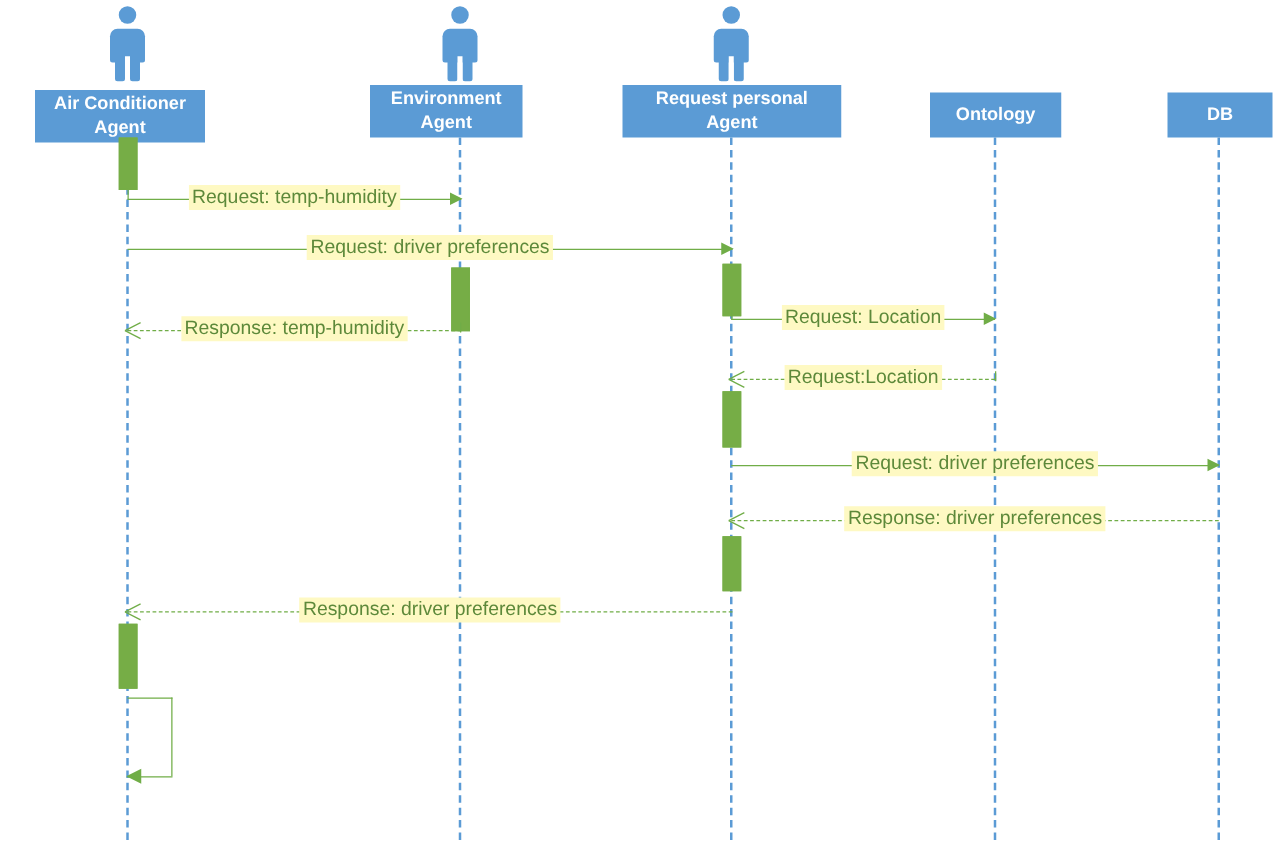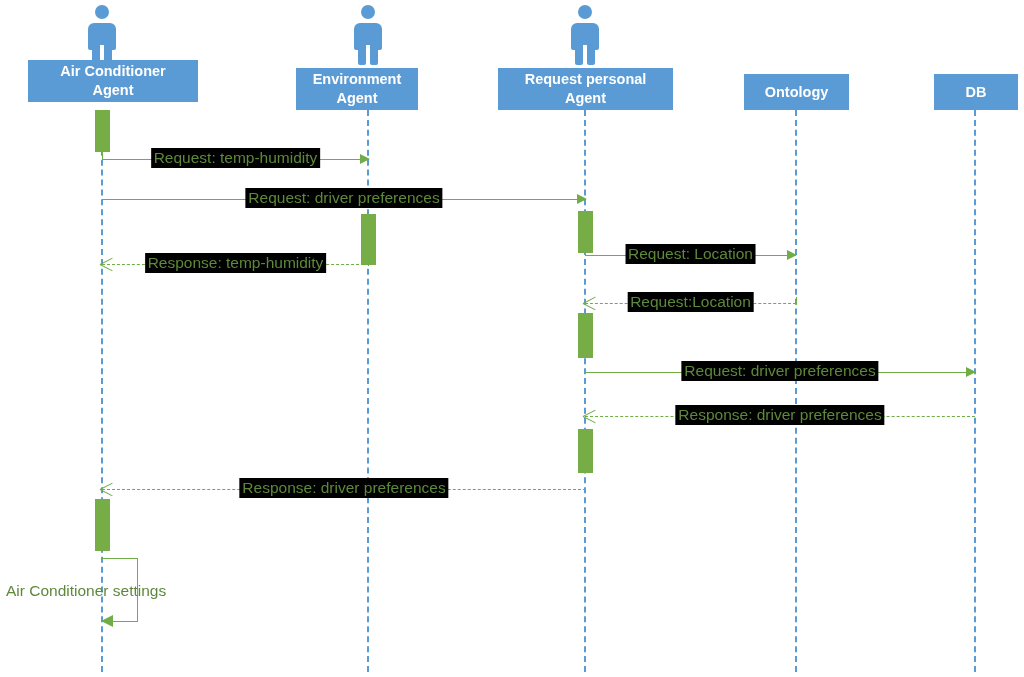--- a/index.html
+++ b/index.html
@@ -107,21 +107,21 @@
     border-top: 1.6px solid #70AD47;
   }
   .msg.dashed .line {
     border-top: 1.6px dashed #70AD47;
   }
   .msg .label {
     position: absolute;
     left: 50%;
     top: -11px;
     transform: translateX(-50%);
-    background: #000000;
+    background: #fef9c3;
     color: #5D893A;
     font-size: 15.5px;
     line-height: 20px;
     white-space: nowrap;
     padding: 0 3px;
   }
   
   .arrow-r-solid {
     position: absolute;
     right: -1px;
@@ -217,21 +217,21 @@
     <div class="gap"></div>
   </div>
   <div class="actor-icon" style="left:567px; top:3px;">
     <div class="head"></div>
     <div class="body"></div>
     <div class="leg-l"></div>
     <div class="leg-r"></div>
     <div class="gap"></div>
   </div>
 
-  <div class="participant-box" style="left:28px; top:60px; width:170px; height:42px;">
+  <div class="participant-box" style="left:28px; top:72px; width:136px; height:42px;">
     <div>
       <div>Air Conditioner</div>
       <div>Agent</div>
     </div>
   </div>
 
   <div class="participant-box" style="left:296px; top:68px; width:122px; height:42px;">
     <div>
       <div>Environment</div>
       <div>Agent</div>
@@ -323,15 +323,14 @@
     </div>
     <div class="label">Response: driver preferences</div>
   </div>
 
   <div class="self-msg" style="left:102px; top:558px; width:36px; height:64px;">
     <div class="top" style="top:0; width:36px;"></div>
     <div class="right" style="left:35px; height:63px;"></div>
     <div class="bottom" style="top:63px; width:36px;"></div>
     <div class="head" style="top:57px;"></div>
   </div>
-  <div class="self-label" style="left:6px; top:581px;">Air Conditioner settings</div>
 
 </div>
 
 </body></html>

